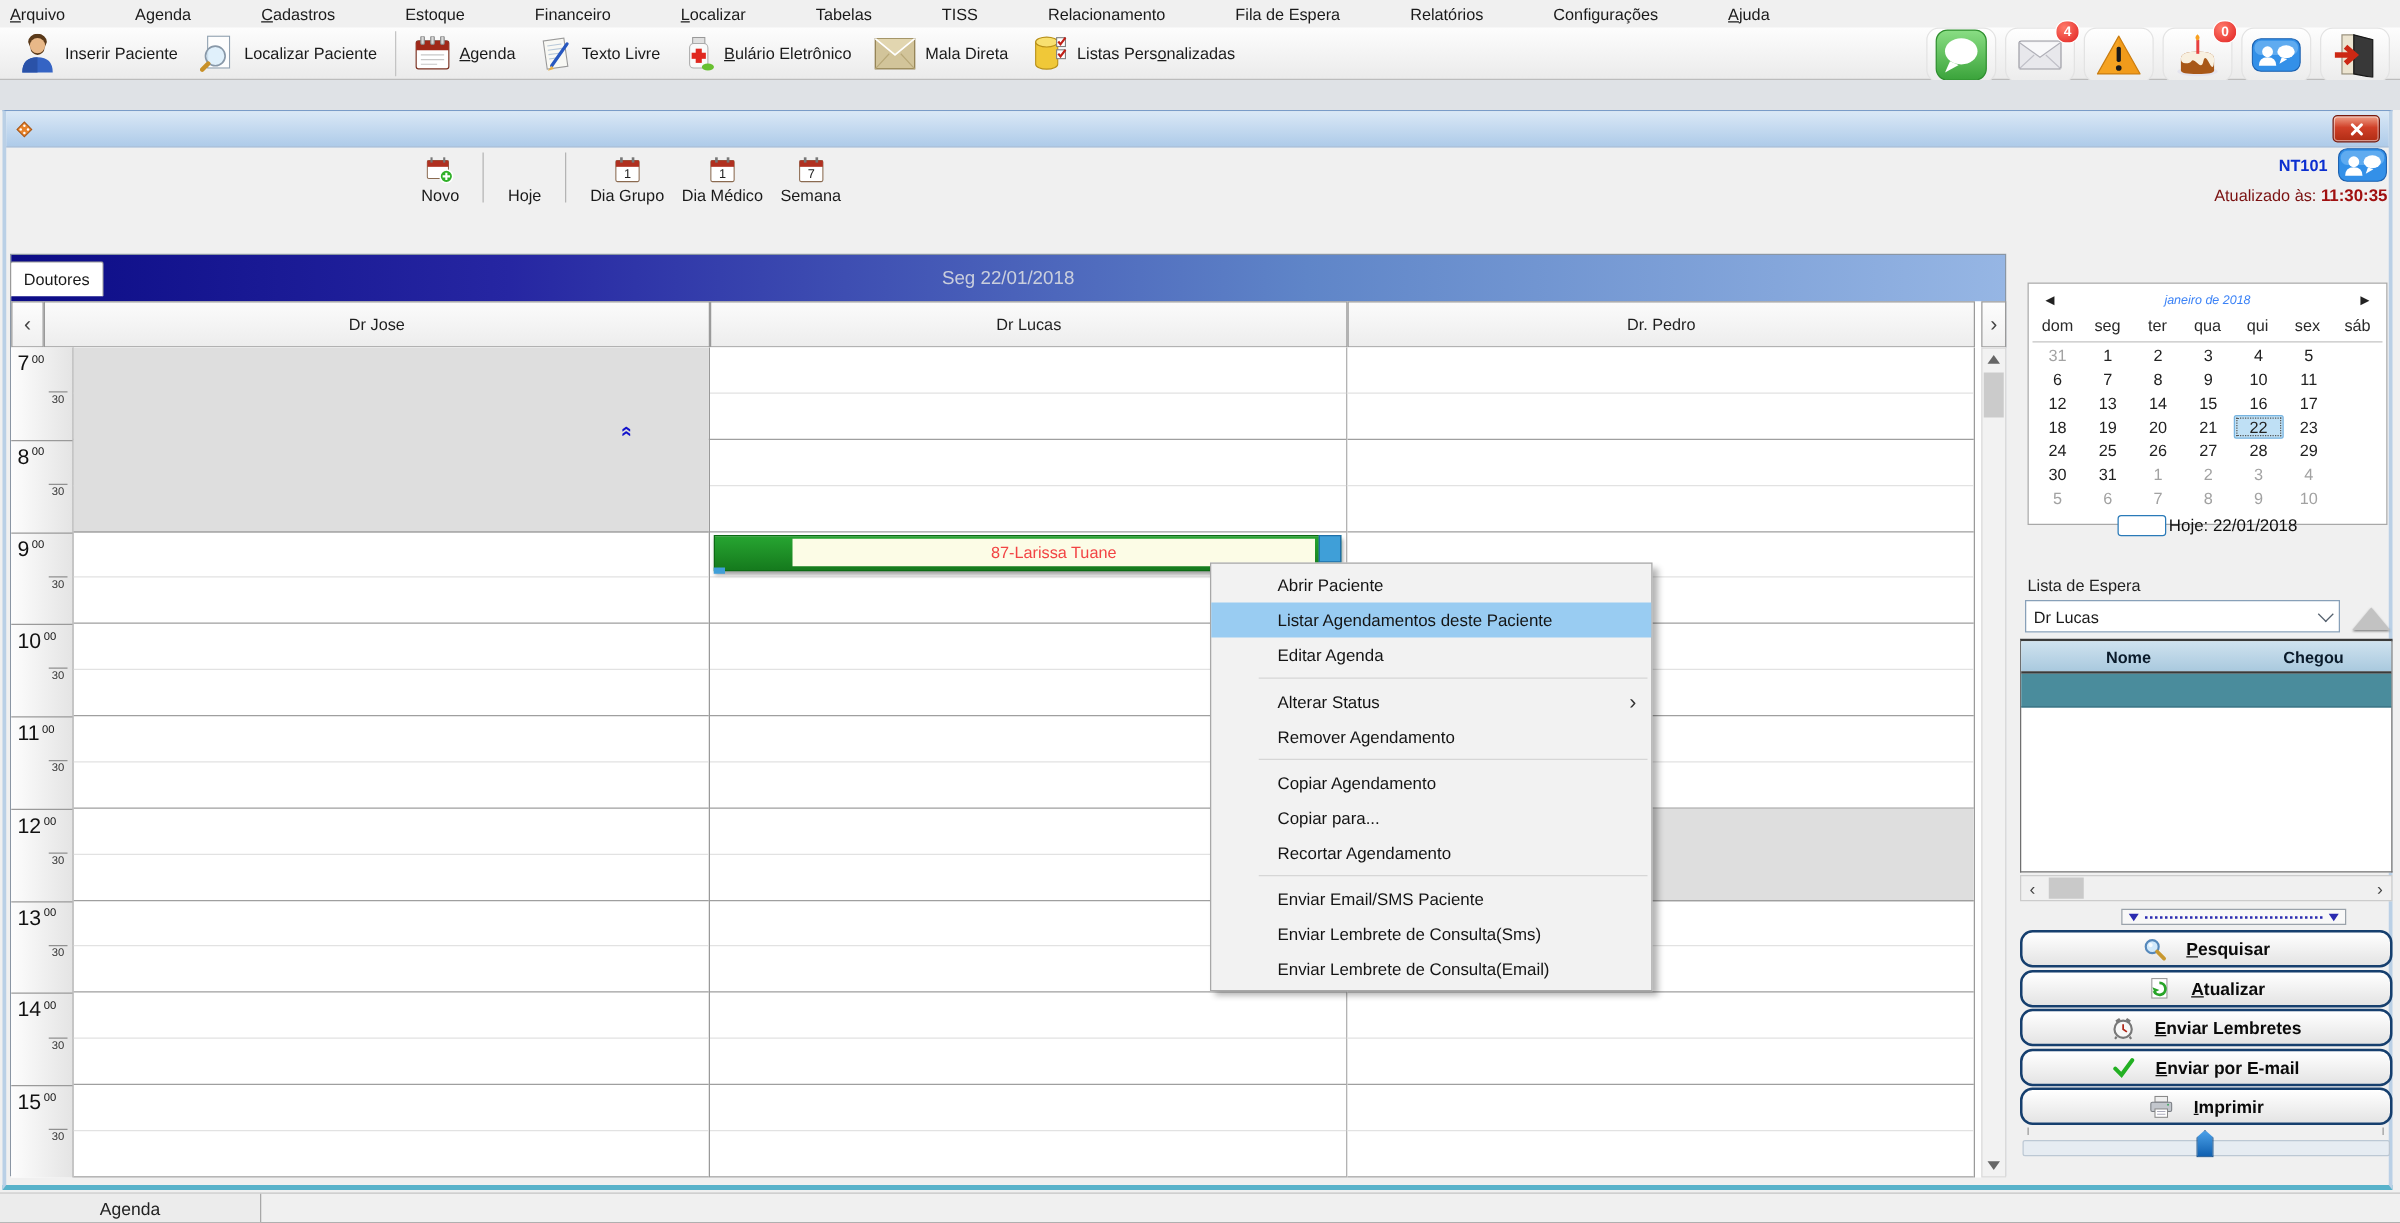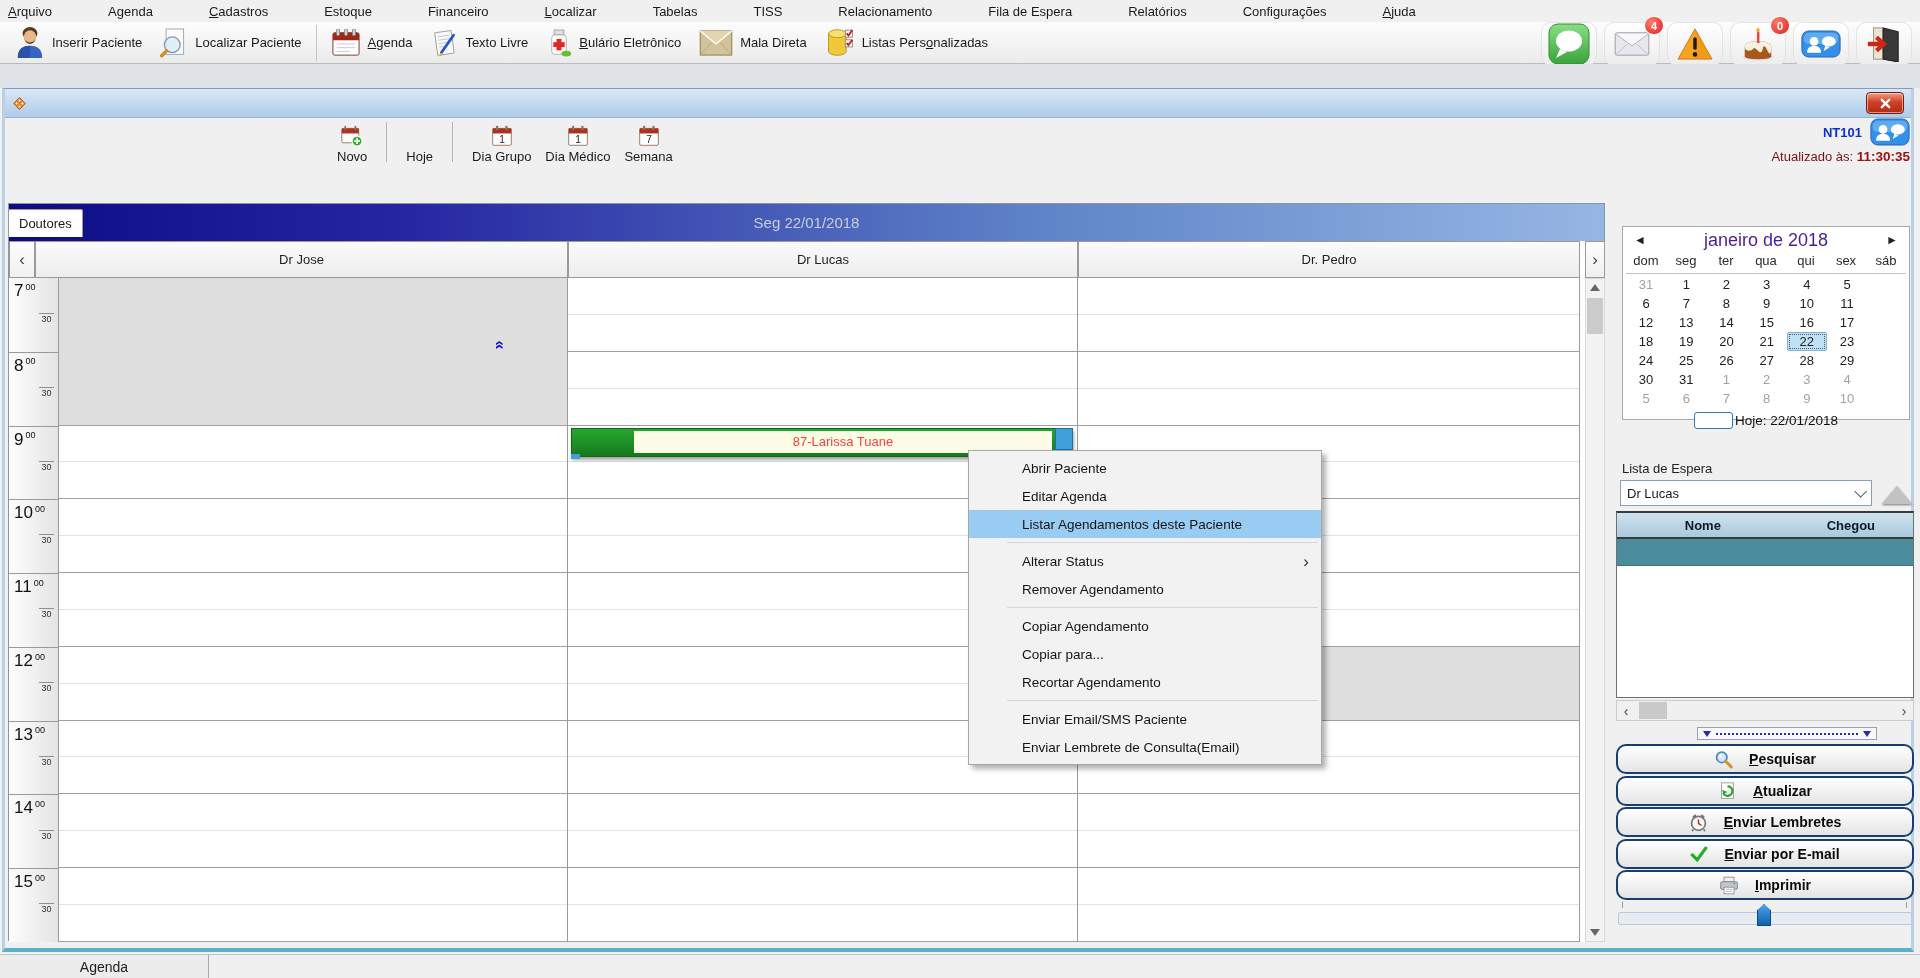--- a/index.html
+++ b/index.html
@@ -94,21 +94,21 @@
     box-shadow:4px 4px 5px rgba(0,0,0,.3);padding:3px 0;box-sizing:border-box;z-index:50;}
   .cm-item{height:28px;display:flex;align-items:center;padding:0 12px 0 53px;font-size:13.5px;color:#141414;}
   .cm-item.hl{background:#99ccf2;}
   .cm-arrow{margin-left:auto;font-size:17px;color:#333;line-height:1;}
   .cm-sep{height:1px;background:#d6d6d6;margin:4px 3px 4px 38px;}
   
   #minical{position:absolute;left:1622px;top:226px;width:288px;height:194px;background:#fff;
     border:1px solid #a8a8a8;box-sizing:border-box;font-size:13px;}
   #cal-nav{height:26px;display:flex;align-items:center;}
   .cal-arrow{width:34px;text-align:center;font-size:12px;color:#222;}
-  #cal-title{flex:1;text-align:center;font-size:18px;color:#4c1d95;}
+  #cal-title{flex:1;text-align:center;font-size:10px;color:#3b82f6;font-style:italic;}
   #cal-weekdays{display:flex;height:20px;border-bottom:1px solid #c4c4c4;margin:0 3px;}
   .wd{width:40.2px;text-align:center;color:#2a2a2a;}
   #cal-days{display:flex;flex-wrap:wrap;padding:1px 3px 0;}
   .day{width:40.2px;height:19px;display:flex;align-items:center;justify-content:center;color:#222;box-sizing:border-box;}
   .day.muted{color:#a2a2a2;}
   .day.sel{background:#bfe0f5;border:1px solid #78b4e0;outline:1px dotted #555;outline-offset:-3px;border-radius:2px;}
   #cal-today{height:24px;display:flex;align-items:center;justify-content:center;gap:2px;font-size:13.5px;color:#111;}
   .today-box{width:37px;height:15px;border:1px solid #2a7ab8;border-radius:3px;background:#fff;}
   #lista-label{position:absolute;left:1622px;top:461px;font-size:13px;color:#222;}
   #combo{position:absolute;left:1620px;top:480px;width:252px;height:26px;background:#fff;border:1px solid #88a0b8;
@@ -556,26 +556,26 @@
             <span class="tri-down"></span>
           </div>
         </div>
       </div>
   </div>
 
   <div id="ctxmenu">
       <div class="cm-item">
         <span>Abrir Paciente</span>
       </div>
-      <div class="cm-item">
-        <span>Editar Agenda</span>
-      </div>
       <div class="cm-item hl">
         <span>Listar Agendamentos deste Paciente</span>
       </div>
+      <div class="cm-item">
+        <span>Editar Agenda</span>
+      </div>
       <div class="cm-sep"></div>
       <div class="cm-item">
         <span>Alterar Status</span>
         <span class="cm-arrow">›</span>
       </div>
       <div class="cm-item">
         <span>Remover Agendamento</span>
       </div>
       <div class="cm-sep"></div>
       <div class="cm-item">
@@ -583,20 +583,23 @@
       </div>
       <div class="cm-item">
         <span>Copiar para...</span>
       </div>
       <div class="cm-item">
         <span>Recortar Agendamento</span>
       </div>
       <div class="cm-sep"></div>
       <div class="cm-item">
         <span>Enviar Email/SMS Paciente</span>
+      </div>
+      <div class="cm-item">
+        <span>Enviar Lembrete de Consulta(Sms)</span>
       </div>
       <div class="cm-item">
         <span>Enviar Lembrete de Consulta(Email)</span>
       </div>
     </div>
 
   <div id="minical">
     <div id="cal-nav">
       <div class="cal-arrow">◄</div>
       <div id="cal-title">janeiro de 2018</div>

